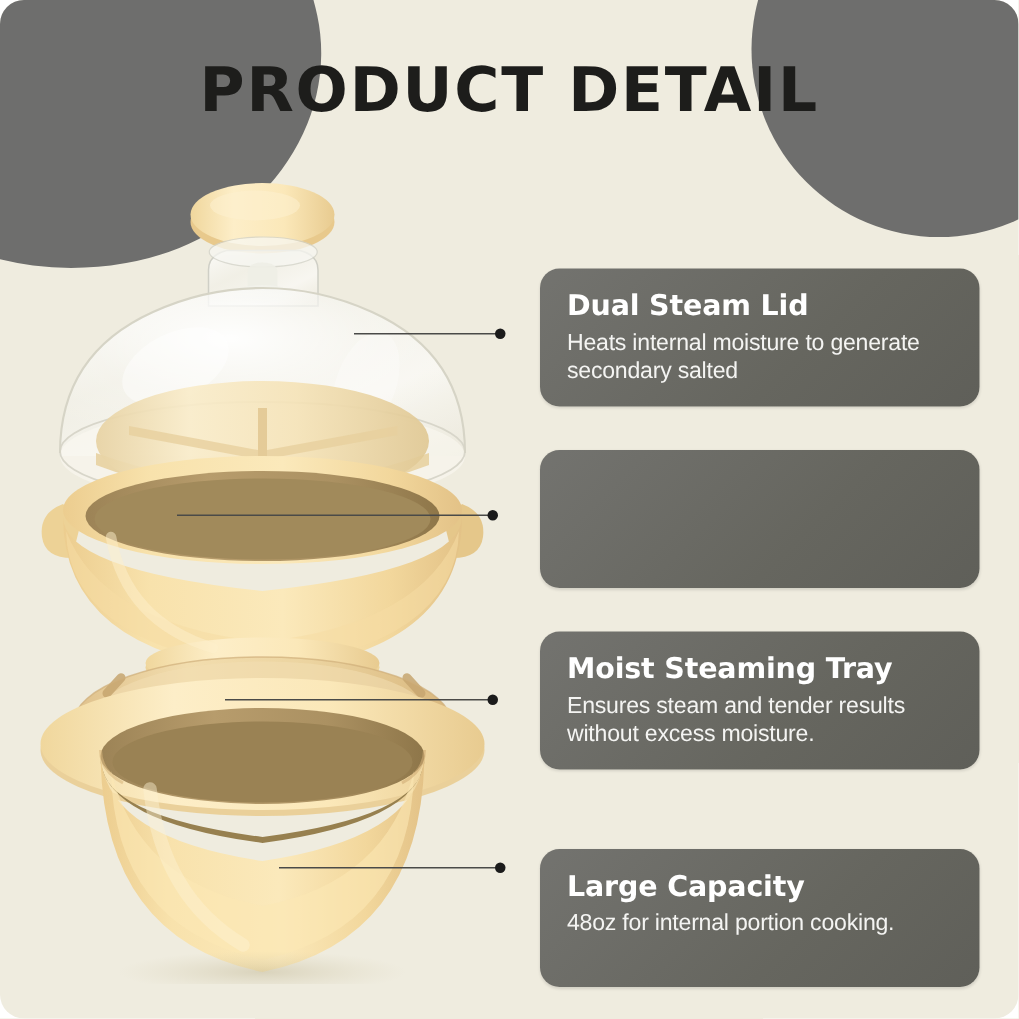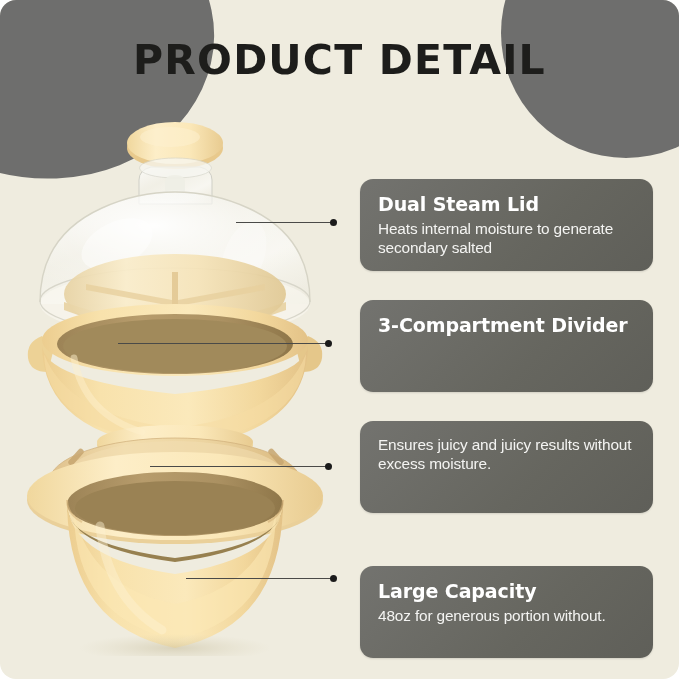--- a/index.html
+++ b/index.html
@@ -297,25 +297,25 @@
   <div class="leader-dot" id="dot-2"></div>
   <div class="leader" id="leader-3"></div>
   <div class="leader-dot" id="dot-3"></div>
 
   <div class="card" id="card-0">
     <div class="card-title">Dual Steam Lid</div>
     <div class="card-desc">Heats internal moisture to generate secondary salted</div>
   </div>
 
   <div class="card" id="card-1">
-    <div class="card-title">3-Compartment Divider</div>
   </div>
 
   <div class="card" id="card-2">
-    <div class="card-desc">Ensures juicy and juicy results without excess moisture.</div>
+    <div class="card-title">Moist Steaming Tray</div>
+    <div class="card-desc">Ensures steam and tender results without excess moisture.</div>
   </div>
 
   <div class="card" id="card-3">
     <div class="card-title">Large Capacity</div>
-    <div class="card-desc">48oz for generous portion without.</div>
+    <div class="card-desc">48oz for internal portion cooking.</div>
   </div>
 
 </div>
 
 </body></html>

